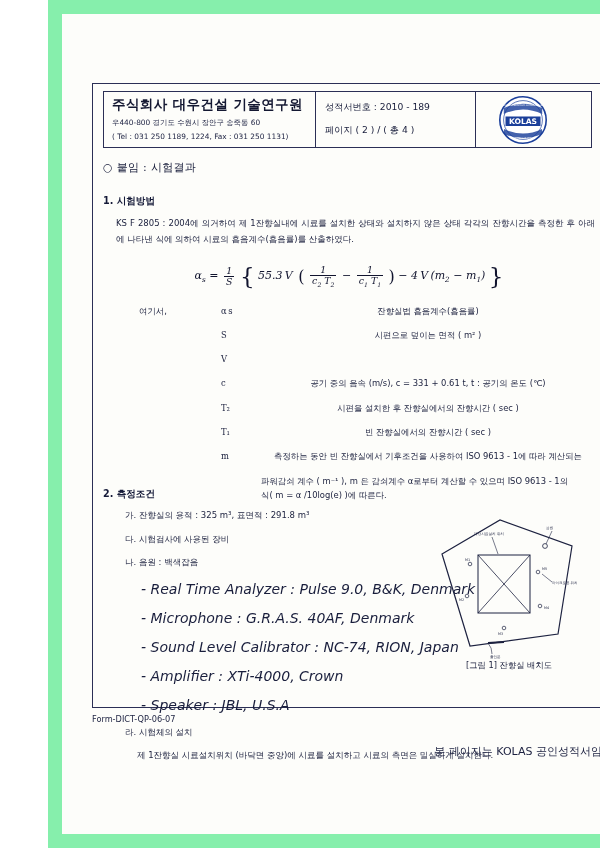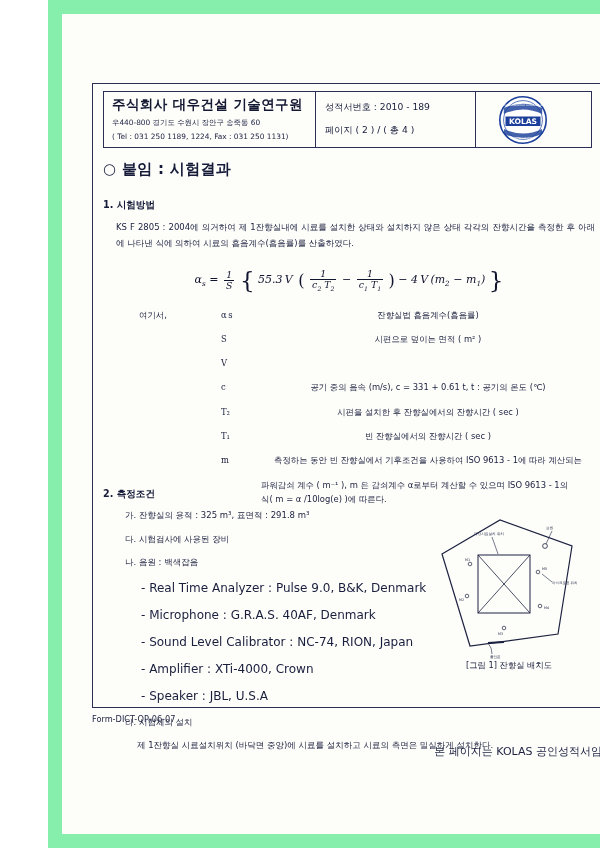--- a/index.html
+++ b/index.html
@@ -108,22 +108,22 @@
   .kolas svg { display: block; }
 
   
   .content {
     position: absolute;
     left: 55px;
     top: 160px;
     width: 492px;
   }
   .attach-line {
-    font-size: 15px;
-    font-weight: bold;
+    font-size: 11px;
+    font-weight: normal;
     color: #151a38;
     letter-spacing: 0.3px;
   }
   .sec-title {
     font-size: 9.6px;
     font-weight: bold;
     color: #151a38;
     margin-top: 20px;
   }
   .para {
@@ -218,21 +218,22 @@
     font-size: 8.5px;
     color: #191e3c;
   }
   .s2-list > div { margin-bottom: 11.5px; }
   .equip {
     padding-left: 16px;
     margin-top: 10px;
   }
   .equip > div {
     margin-bottom: 13px;
-    font-size: 12px;
+    font-size: 14px;
+    font-style: italic;
   }
   .tail-a {
     margin-top: 14px;
     font-size: 8.5px;
   }
   .tail-b {
     margin-top: 11px;
     padding-left: 12px;
     font-size: 8.5px;
   }

